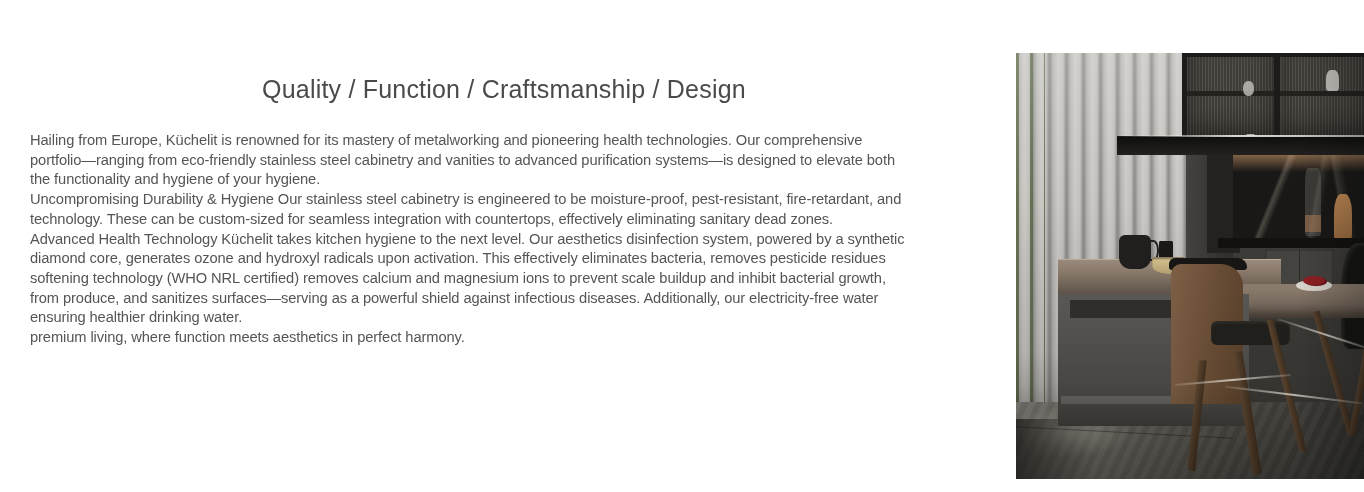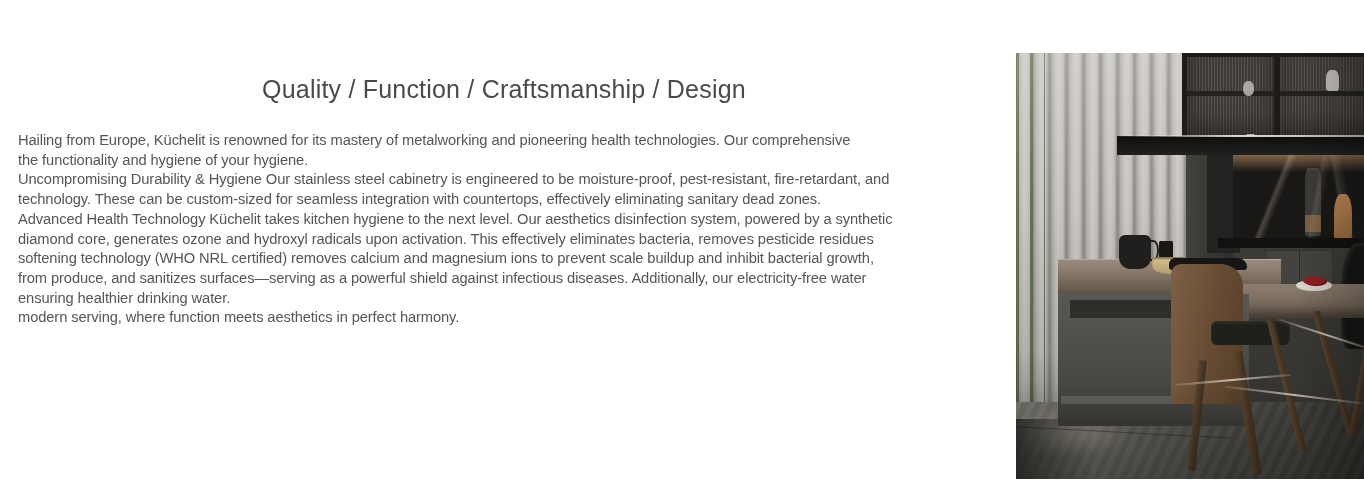--- a/index.html
+++ b/index.html
@@ -4,21 +4,21 @@
 <style>
   html,body { margin:0; padding:0; background:#ffffff; }
   .page { position:relative; width:1364px; height:492px; background:#ffffff;
           font-family:"Liberation Sans", sans-serif; overflow:hidden; }
 
   
   .content { position:absolute; left:18px; top:0; width:956px; }
   .title { position:absolute; left:0; top:67px; width:956px; margin:8px;
            text-align:center; font-size:25px; font-weight:400; color:#4a4a4a;
            letter-spacing:0.2px; }
-  .bodytext { position:absolute; left:0; top:131px; width:956px; }
+  .bodytext { position:absolute; left:12px; top:131px; width:956px; }
   .line { white-space:nowrap; font-size:14.7px; line-height:19.7px;
           color:#555555; letter-spacing:-0.1px; }
 
   
   .photo { position:absolute; left:976px; top:37px; width:361px; height:426px;
            background:#393835; overflow:hidden; }
   .ph { position:absolute; }
   .ph-wall { left:40%; top:0; width:60%; height:100%;
              background:linear-gradient(180deg,#484643 0%,#3d3b38 45%,#33312e 100%); }
   .ph-blinds { left:0; top:0; width:47%; height:100%;
@@ -118,29 +118,30 @@
 </style>
 </head>
 <body>
 
 <div class="page">
 
   <section class="content">
     <h1 class="title">Quality / Function / Craftsmanship / Design</h1>
     <div class="bodytext">
       <div class="line">Hailing from Europe, Küchelit is renowned for its mastery of metalworking and pioneering health technologies. Our comprehensive</div>
+      <div class="line">portfolio—ranging from eco-friendly stainless steel cabinetry and vanities to advanced purification systems—is designed to elevate both</div>
       <div class="line">the functionality and hygiene of your hygiene.</div>
       <div class="line">Uncompromising Durability &amp; Hygiene Our stainless steel cabinetry is engineered to be moisture-proof, pest-resistant, fire-retardant, and</div>
       <div class="line">technology. These can be custom-sized for seamless integration with countertops, effectively eliminating sanitary dead zones.</div>
       <div class="line">Advanced Health Technology Küchelit takes kitchen hygiene to the next level. Our aesthetics disinfection system, powered by a synthetic</div>
       <div class="line">diamond core, generates ozone and hydroxyl radicals upon activation. This effectively eliminates bacteria, removes pesticide residues</div>
       <div class="line">softening technology (WHO NRL certified) removes calcium and magnesium ions to prevent scale buildup and inhibit bacterial growth,</div>
       <div class="line">from produce, and sanitizes surfaces—serving as a powerful shield against infectious diseases. Additionally, our electricity-free water</div>
       <div class="line">ensuring healthier drinking water.</div>
-      <div class="line">modern serving, where function meets aesthetics in perfect harmony.</div>
+      <div class="line">premium living, where function meets aesthetics in perfect harmony.</div>
     </div>
   </section>
 
   <figure class="photo" aria-label="Dark modern kitchen: vertical blinds, smoked fluted-glass upper cabinets, black marble backsplash with warm under-cabinet glow, grey island with wood countertop, walnut dining chair, plate of red berries, concrete tile floor">
     <div class="ph ph-wall"></div>
     <div class="ph ph-blinds"></div>
     <div class="ph ph-plants"></div>
     <div class="ph ph-blind-shade"></div>
     <div class="ph ph-under-wall"></div>
     <div class="ph ph-duct"></div>

